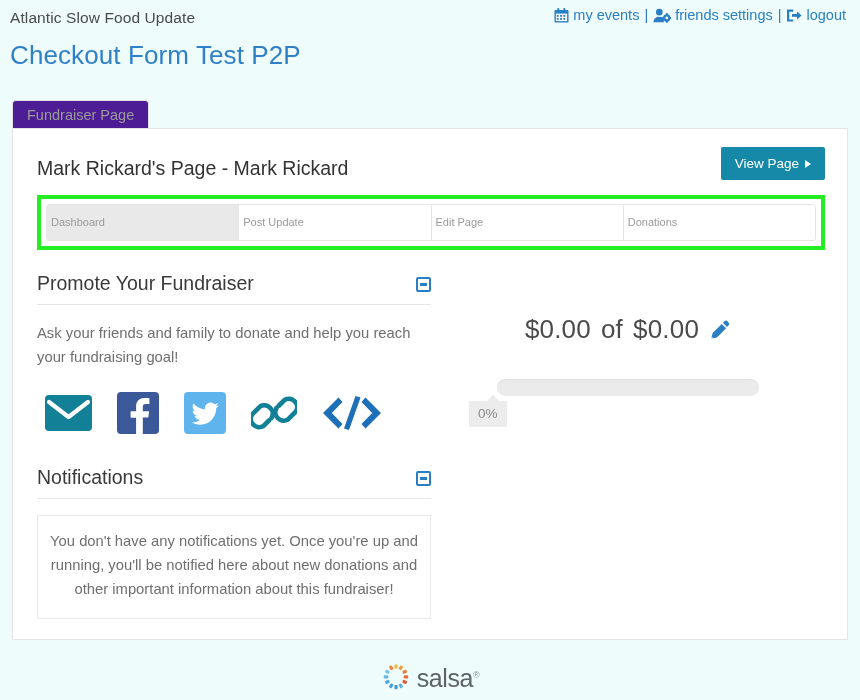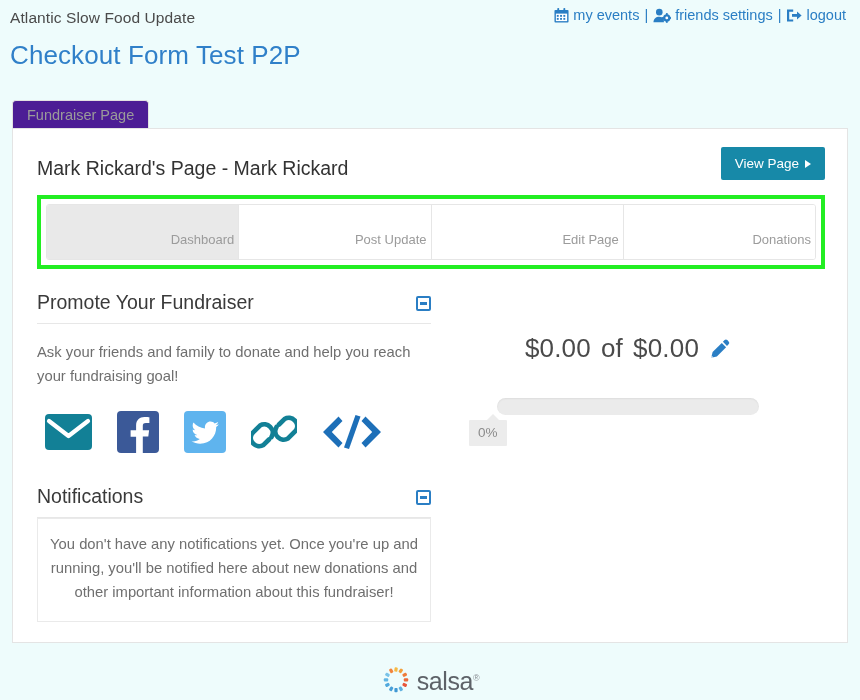--- a/index.html
+++ b/index.html
@@ -117,24 +117,24 @@
   }
   #nav-tabs {
     display: flex;
     border: 1px solid #e6e6e6;
     border-radius: 3px;
     overflow: hidden;
     background: #ffffff;
   }
   .nav-tab {
     flex: 1;
-    text-align: right;
-    font-size: 13px;
+    text-align: left;
+    font-size: 11px;
     color: #9b9b9b;
-    padding: 27px 4px 12px;
+    padding: 11px 4px 12px;
     border-right: 1px solid #e6e6e6;
     cursor: pointer;
     background: #ffffff;
     white-space: nowrap;
   }
   .nav-tab:last-child { border-right: none; }
   .nav-tab.active { background: #e9e9e9; }
 
   
   #body-cols {
@@ -187,21 +187,21 @@
     display: flex;
     align-items: center;
     gap: 25px;
     margin-top: 22px;
     padding-left: 8px;
   }
   .social-ico { cursor: pointer; display: block; }
 
   #notifications-section { margin-top: 28px; }
   #notification-box {
-    margin-top: 0;
+    margin-top: 16px;
     border: 1px solid #eaeaea;
     padding: 14px 12px 16px;
     text-align: center;
     font-size: 14.8px;
     line-height: 1.62;
     color: #6f6f6f;
   }
 
   
   #progress-amounts {

